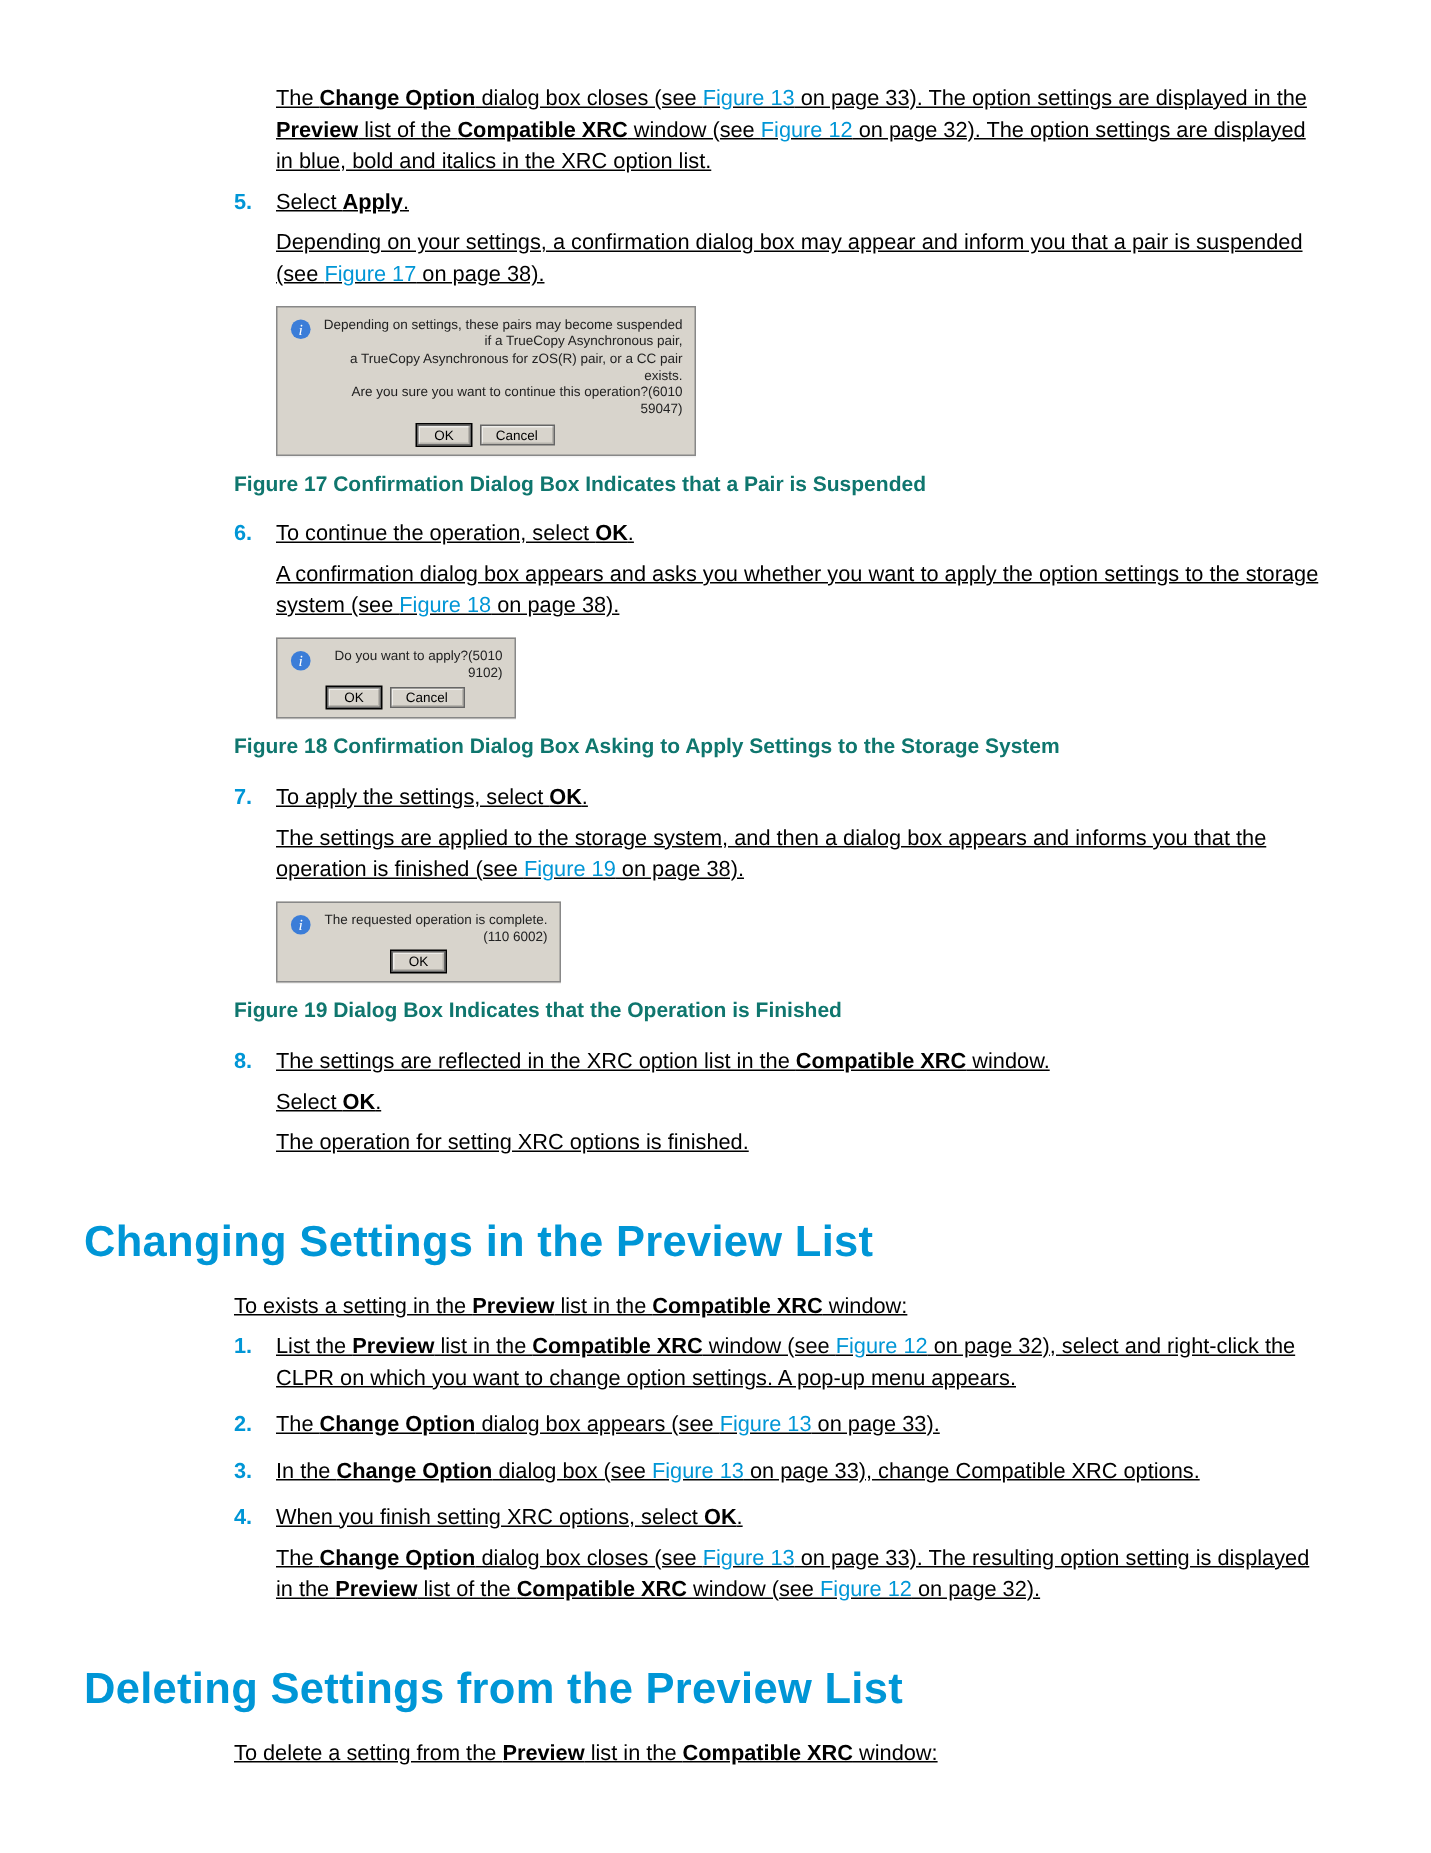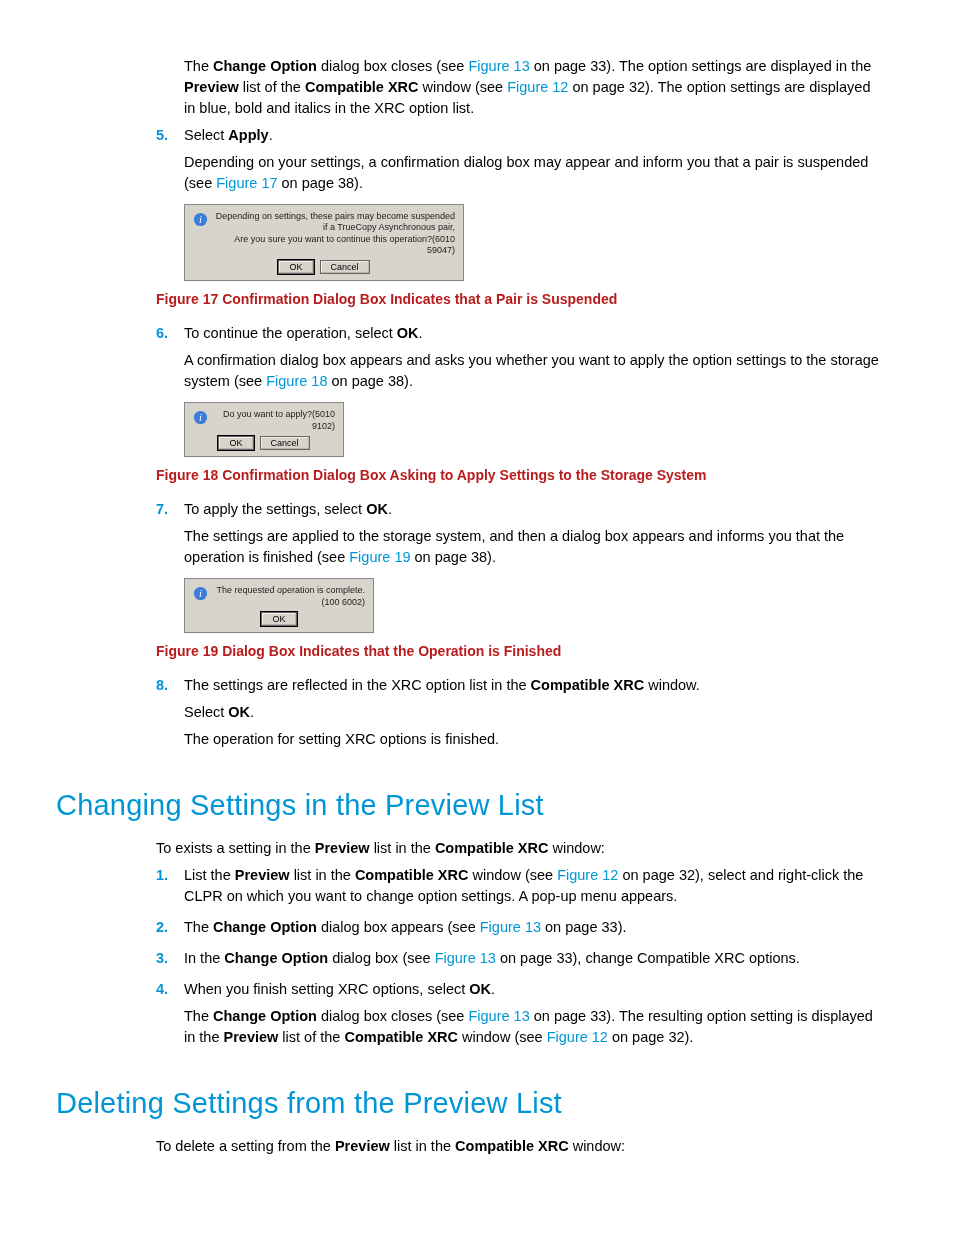--- a/index.html
+++ b/index.html
@@ -27,36 +27,36 @@
     padding-left: 28px;
     margin-bottom: 10px;
   }
   ol.steps > li > .num {
     position: absolute;
     left: 0;
     top: 0;
     color: #0096d6;
     font-weight: bold;
   }
-  p { margin: 0 0 6px 0; }
+  p { margin: 0 0 6px 0; text-decoration: underline; }
   .bold { font-weight: bold; }
   a.figlink, .figlink {
     color: #0096d6;
     text-decoration: none;
     cursor: pointer;
   }
   .caption {
-    color: #b91c1c;
+    color: #0f766e;
     font-weight: bold;
     font-size: 14px;
     margin: 8px 0 14px 0;
   }
   h2.section {
     font-family: "Futura", "Trebuchet MS", Arial, sans-serif;
-    font-weight: 400;
+    font-weight: 700;
     color: #0096d6;
     font-size: 29px;
     margin: 34px 0 12px 0;
     letter-spacing: 0.2px;
   }
   .dialog {
     border: 1px solid #888;
     background: #d8d4cc;
     font-family: Tahoma, Arial, sans-serif;
     font-size: 9px;
@@ -107,20 +107,21 @@
     </li>
 
     <div class="dialog" style="width:280px;">
       <div class="drow">
         <svg class="info-icon-svg" viewBox="0 0 16 16">
             <circle cx="8" cy="8" r="7" fill="#3b7dd8"></circle>
             <text x="8" y="12" text-anchor="middle" font-size="11" font-family="Georgia" font-style="italic" fill="#fff">i</text>
           </svg>
         <div class="msg">
           <div>Depending on settings, these pairs may become suspended if a TrueCopy Asynchronous pair,</div>
+          <div>a TrueCopy Asynchronous for zOS(R) pair, or a CC pair exists.</div>
           <div>Are you sure you want to continue this operation?(6010 59047)</div>
         </div>
       </div>
       <div class="btnrow">
         <button class="btn default">OK</button>
         <button class="btn">Cancel</button>
       </div>
     </div>
 
     <div class="caption">Figure 17 Confirmation Dialog Box Indicates that a Pair is Suspended</div>
@@ -152,21 +153,21 @@
       <p><span>To apply the settings, select </span><span class="bold">OK</span><span>.</span></p>
       <p><span>The settings are applied to the storage system, and then a dialog box appears and informs you that the operation is finished (see </span><a class="figlink">Figure 19</a><span> on page 38).</span></p>
     </li>
 
     <div class="dialog" style="width:190px;">
       <div class="drow">
         <svg class="info-icon-svg" viewBox="0 0 16 16">
             <circle cx="8" cy="8" r="7" fill="#3b7dd8"></circle>
             <text x="8" y="12" text-anchor="middle" font-size="11" font-family="Georgia" font-style="italic" fill="#fff">i</text>
           </svg>
-        <div class="msg">The requested operation is complete.(100 6002)</div>
+        <div class="msg">The requested operation is complete.(110 6002)</div>
       </div>
       <div class="btnrow">
         <button class="btn default">OK</button>
       </div>
     </div>
 
     <div class="caption">Figure 19 Dialog Box Indicates that the Operation is Finished</div>
 
     <li>
       <span class="num">8.</span>

